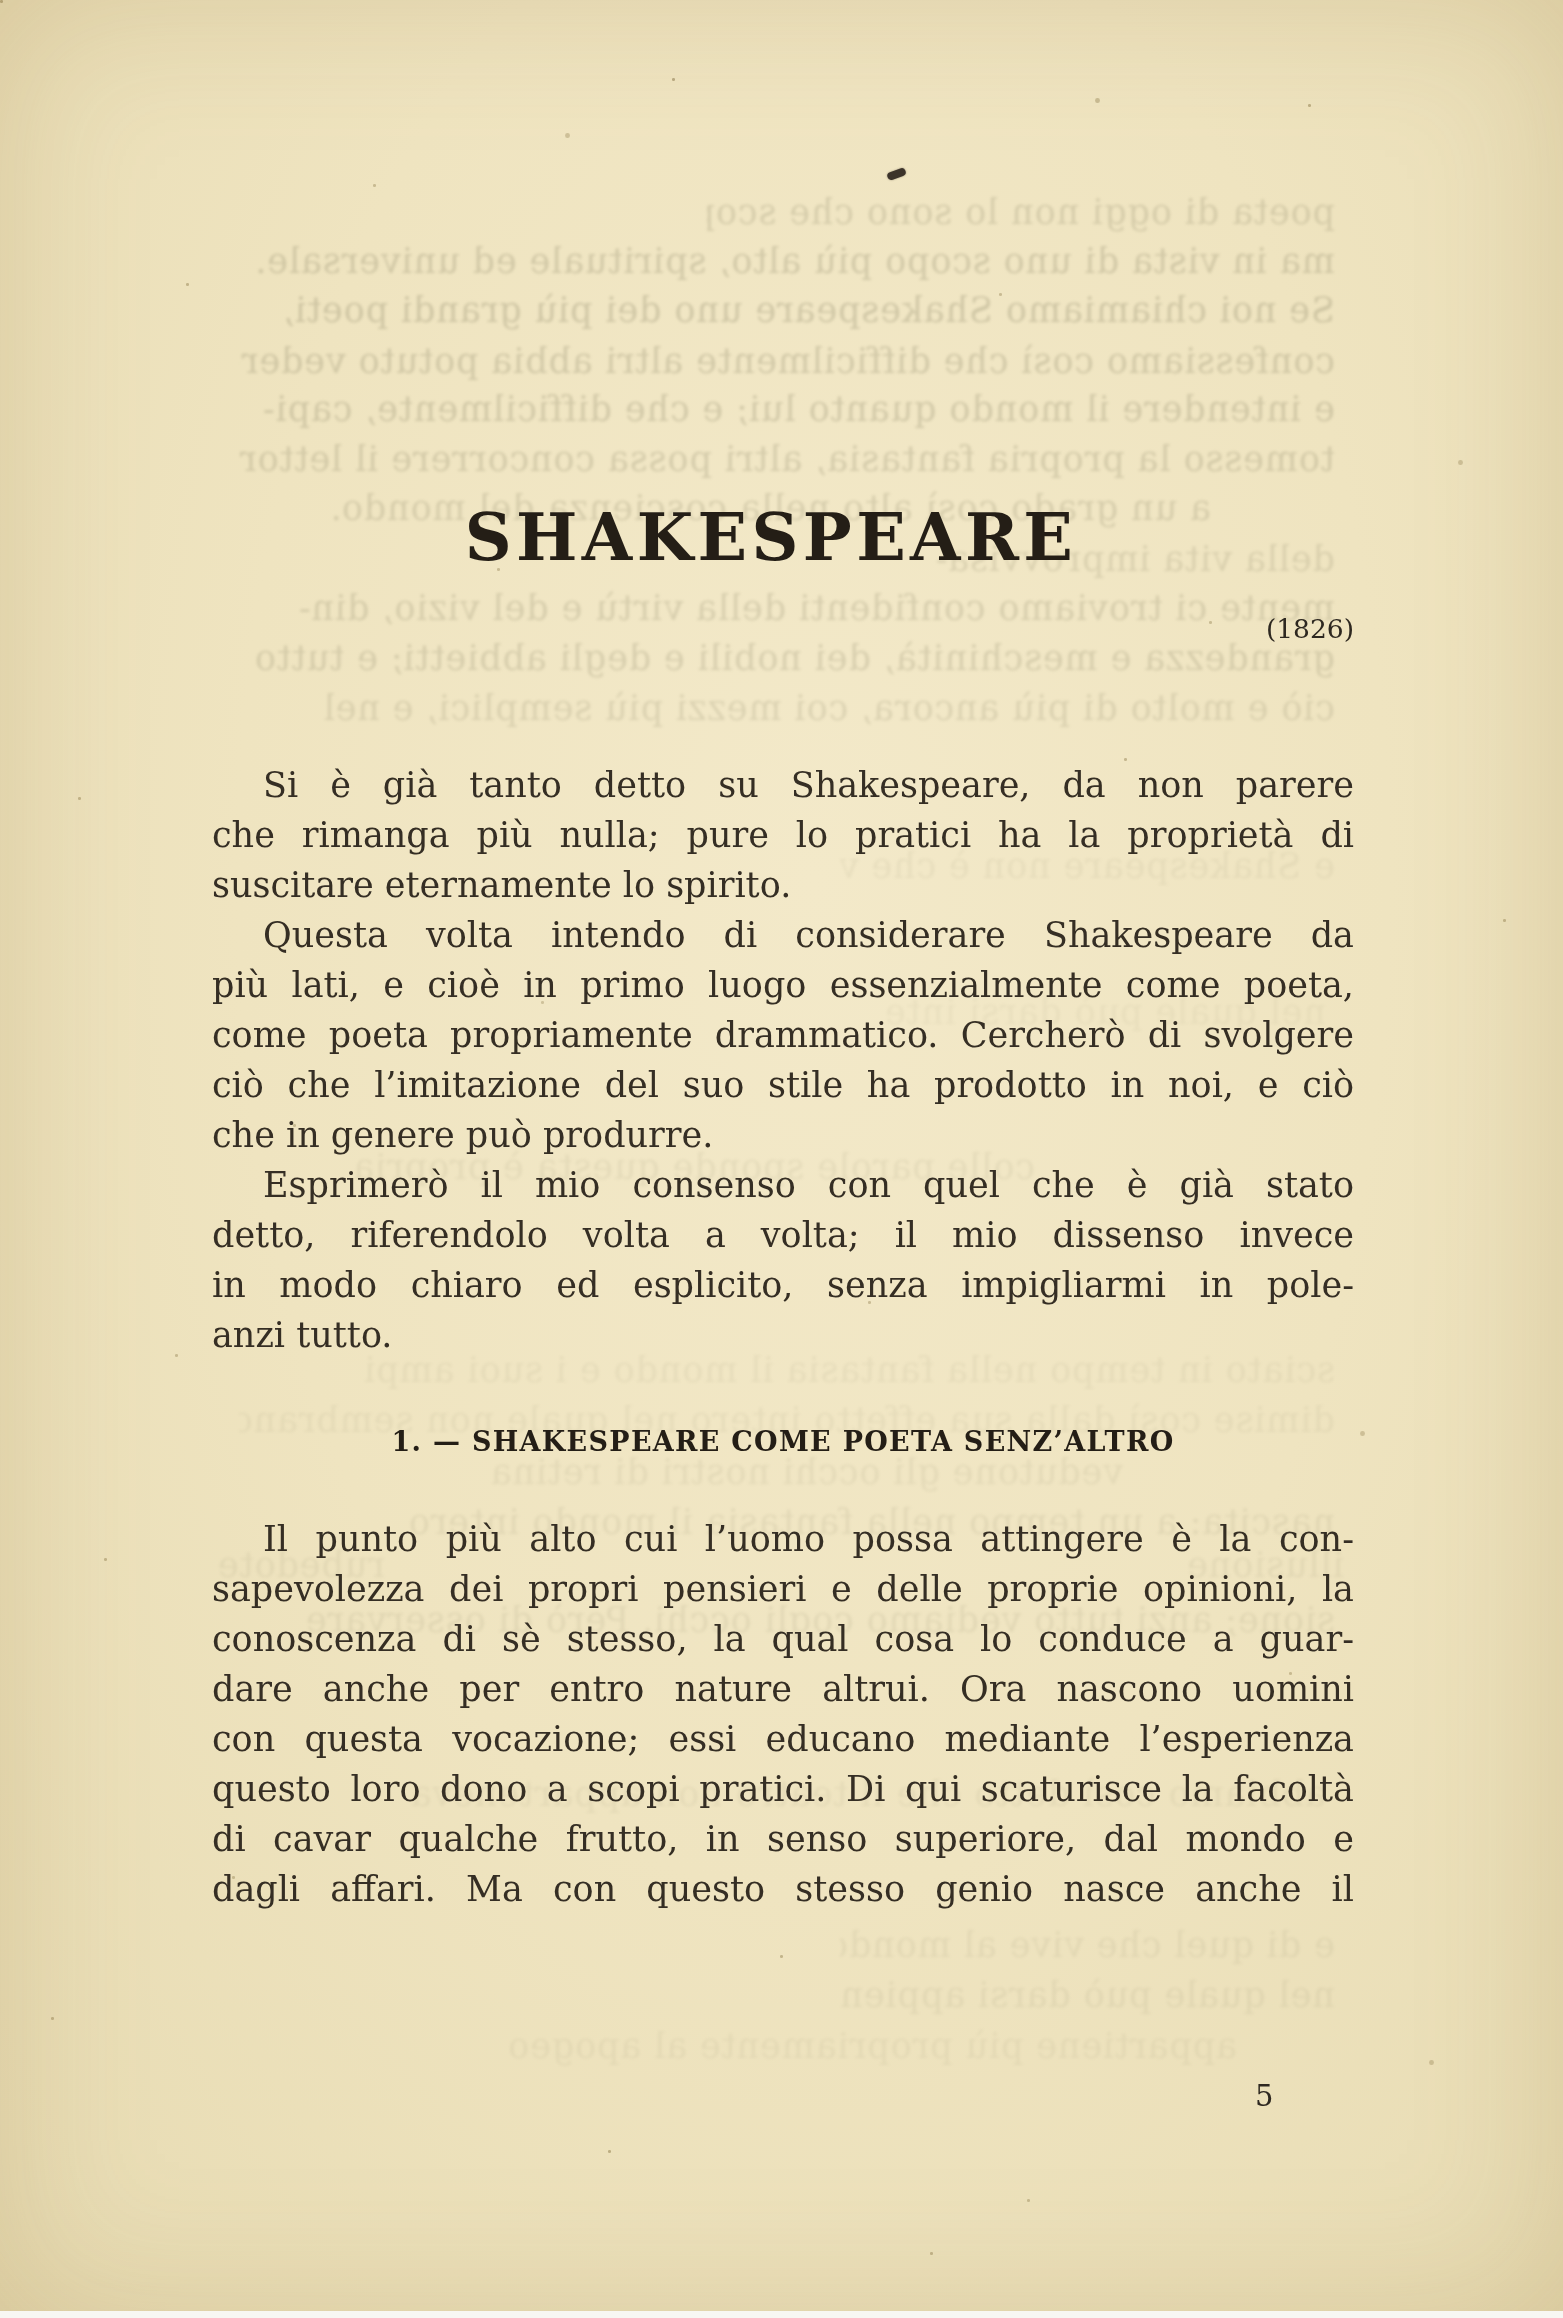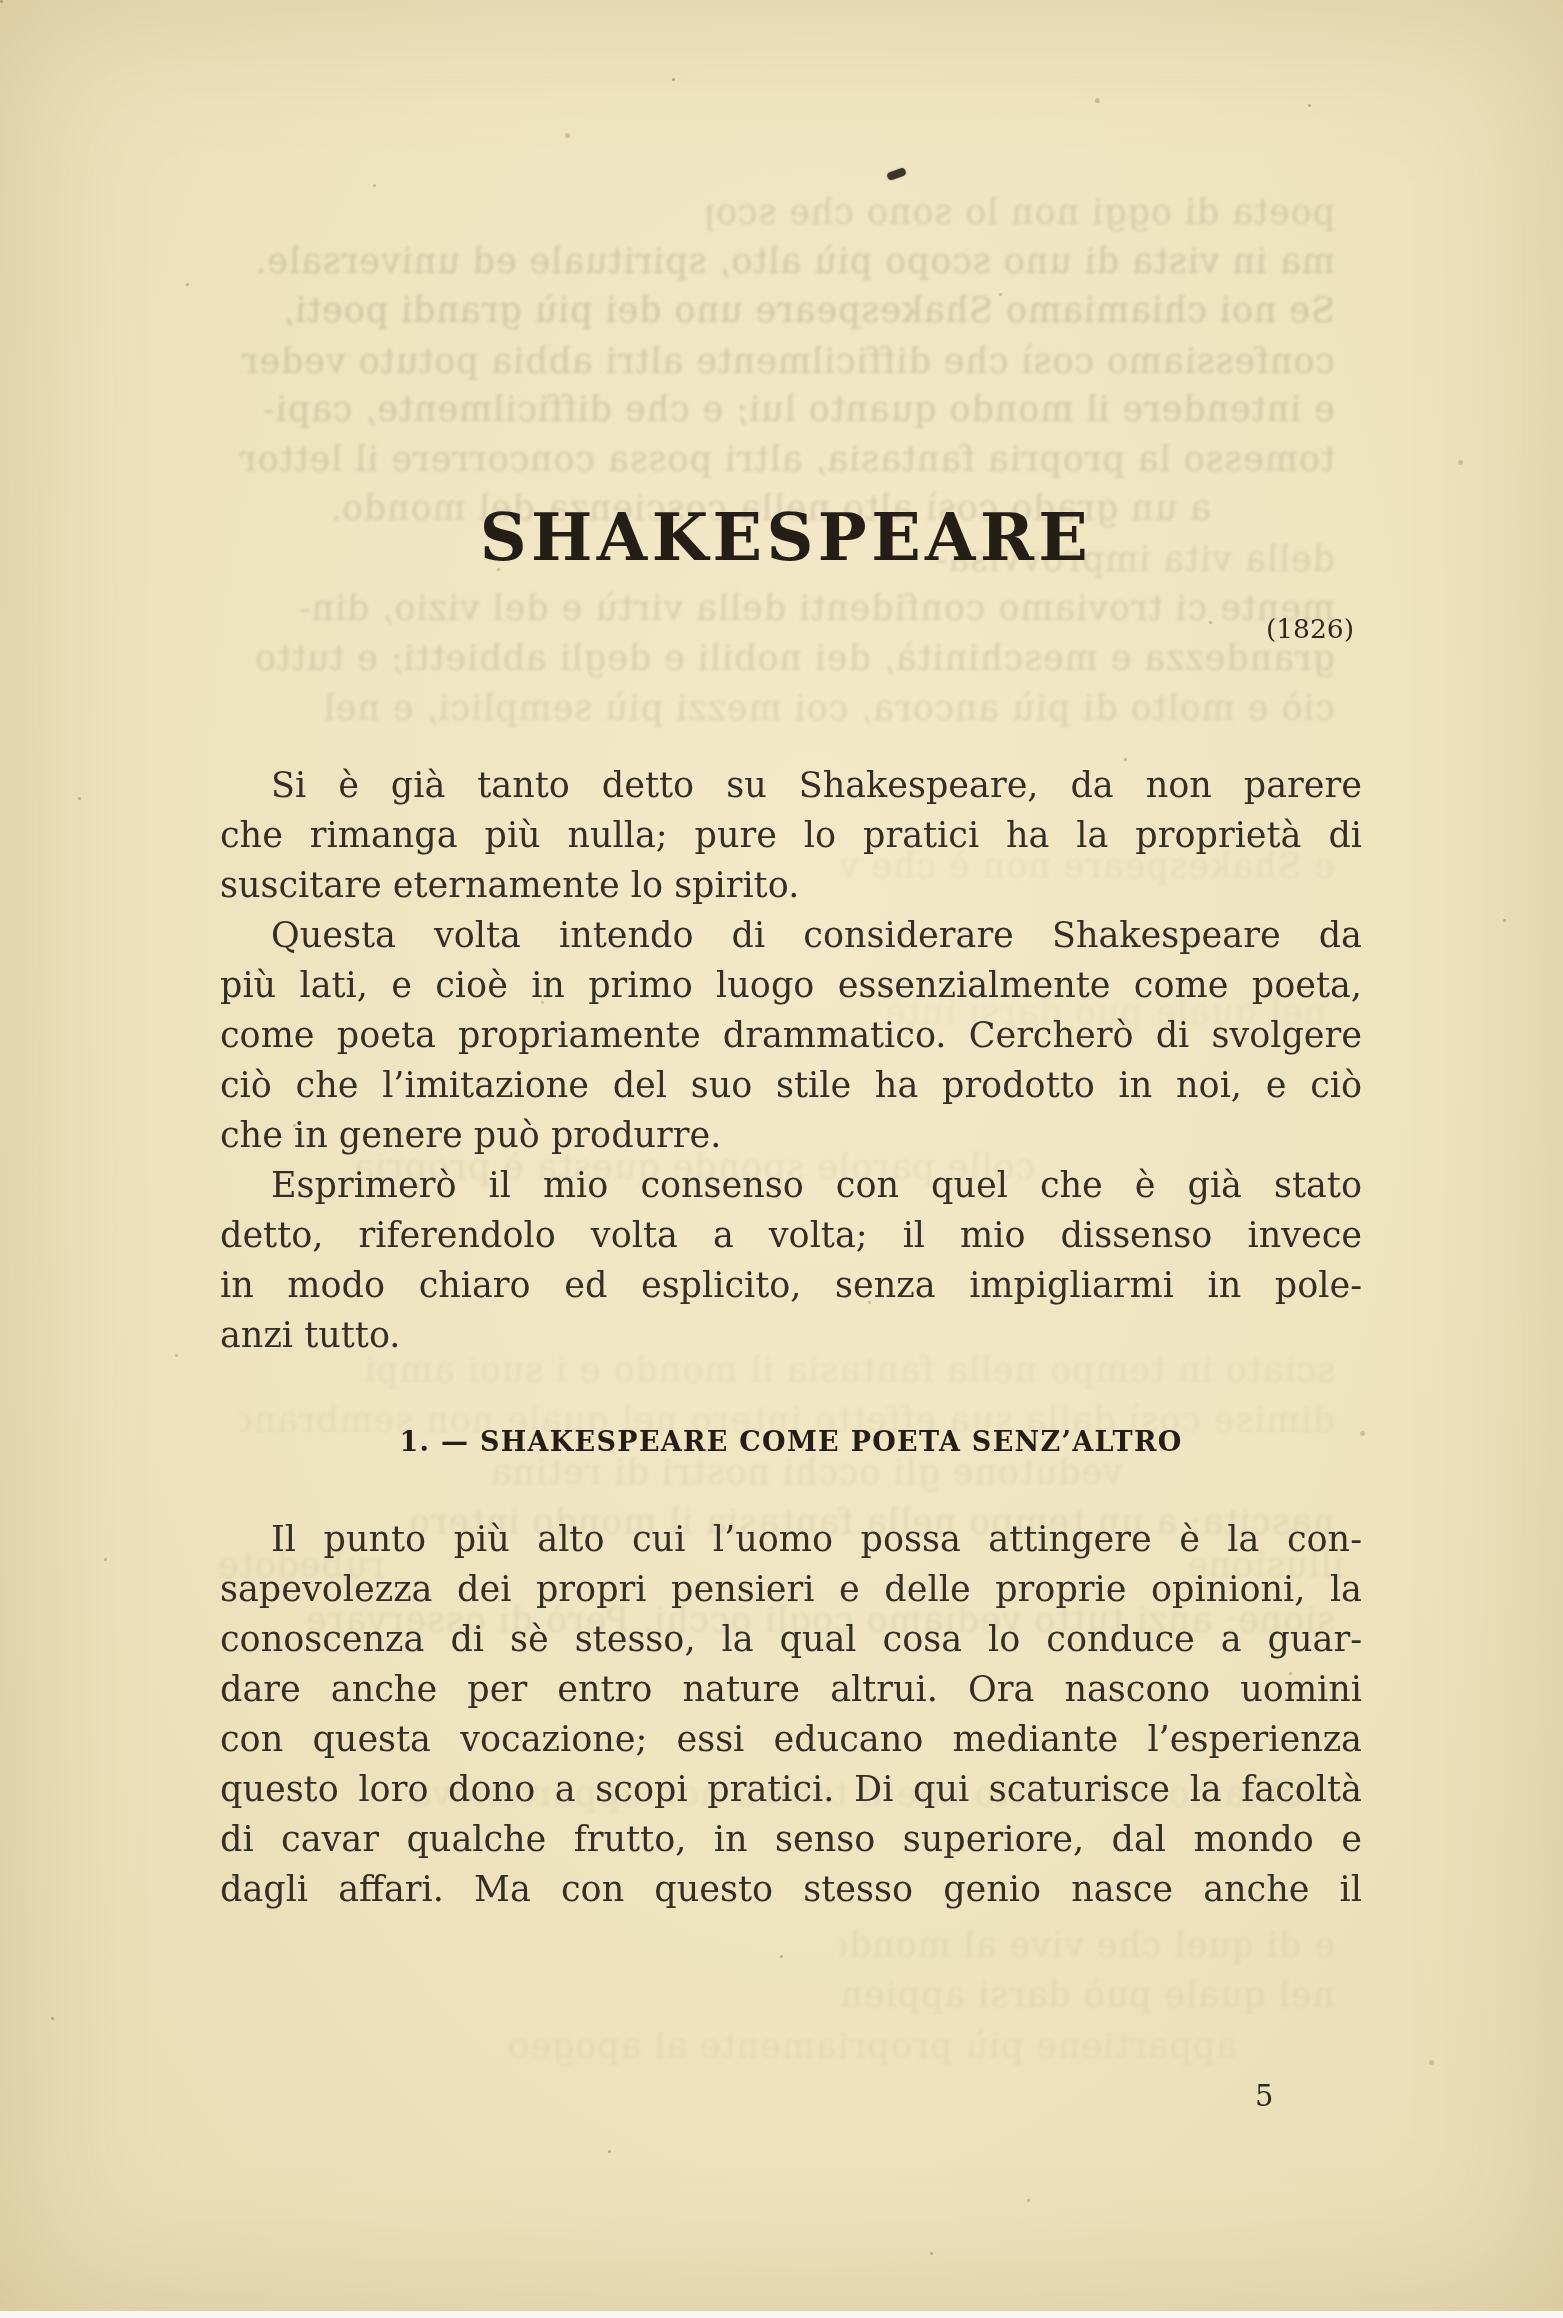--- a/index.html
+++ b/index.html
@@ -37,26 +37,26 @@
     color:#8d8768;transform:scaleX(-1);filter:blur(1.8px);
     white-space:nowrap;overflow:hidden;letter-spacing:0.9px;
   }
   .ink-blob{
     position:absolute;top:170px;left:887px;width:19.4px;height:8px;
     background:#3c332a;border-radius:4.4px;transform:rotate(-20deg);
     box-shadow:0 0 1.8px rgba(60,50,40,.55);z-index:2;
   }
   .content{position:absolute;inset:0;z-index:2;}
   .title{
-    position:absolute;top:499px;left:215px;width:1142px;text-align:center;
+    position:absolute;top:499px;left:200px;width:1142px;text-align:center;
     font-size:65px;font-weight:700;letter-spacing:4.4px;color:#241e16;
   }
   .date{position:absolute;top:613px;left:212px;width:1142px;text-align:right;font-size:26.5px;color:#2e2820;}
   .body-text{
-    position:absolute;top:760px;left:220px;width:1142px;
+    position:absolute;top:760px;left:212px;width:1142px;
     font-size:35px;line-height:50px;text-align:justify;
   }
   .paragraph{margin:0;}
   .line{height:50px;text-align:justify;text-align-last:justify;}
   .line.last{text-align-last:left;}
   .line.indent{text-indent:51px;}
   .section-heading{
     height:39px;line-height:39px;margin:62px 0 53px 0;
     text-align:center;text-align-last:center;
     font-size:27px;font-weight:700;letter-spacing:1.3px;color:#241e16;

